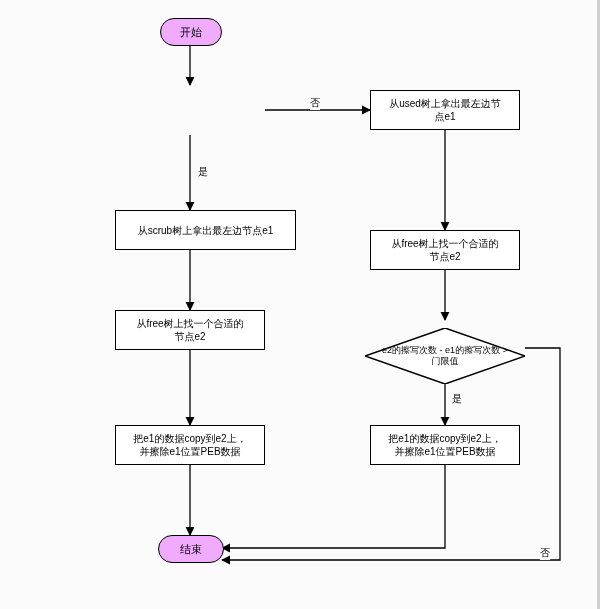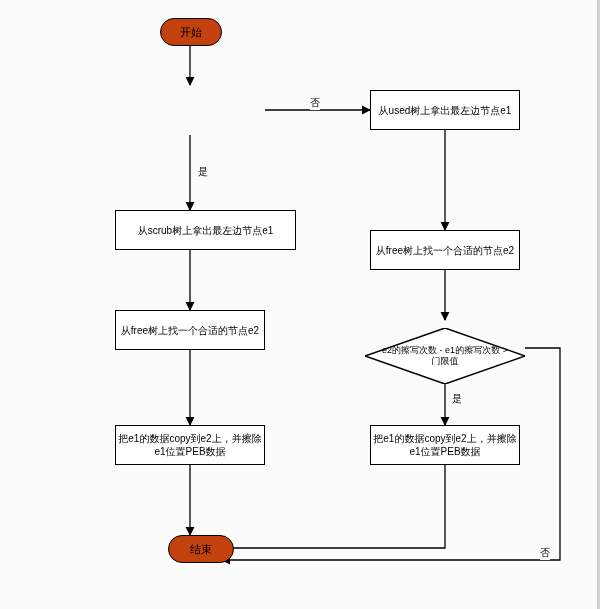--- a/index.html
+++ b/index.html
@@ -14,39 +14,39 @@
     height: 609px;
     background: #fbfbfb;
     border-right: 3px solid #d0d0d0;
     box-sizing: border-box;
   }
   
   .term {
     position: absolute;
     border: 1.5px solid #000;
     border-radius: 14px;
-    background: #c2410c;
+    background: #f0abfc;
     font-size: 11px;
     display: flex;
     align-items: center;
     justify-content: center;
     white-space: nowrap;
   }
   
   .proc {
     position: absolute;
     border: 1.5px solid #000;
     background: #fff;
     font-size: 10px;
     display: flex;
     align-items: center;
     justify-content: center;
     text-align: center;
     line-height: 1.3;
-    padding: 2px 0;
+    padding: 2px 16px;
     box-sizing: border-box;
   }
   
   .decision {
     position: absolute;
   }
   .decision svg {
     position: absolute;
     left: 0;
     top: 0;
@@ -155,17 +155,17 @@
   <div class="lbl" style="left:540px; top:546px;">否</div>
 
   <div class="proc" style="left:115px; top:425px; width:150px; height:40px;">
     <span>把e1的数据copy到e2上，并擦除e1位置PEB数据</span>
   </div>
 
   <div class="proc" style="left:370px; top:425px; width:150px; height:40px;">
     <span>把e1的数据copy到e2上，并擦除e1位置PEB数据</span>
   </div>
 
-  <div class="term" style="left:168px; top:535px; width:64px; height:26px;">
+  <div class="term" style="left:158px; top:535px; width:64px; height:26px;">
     <span>结束</span>
   </div>
 
 </div>
 
 </body></html>

